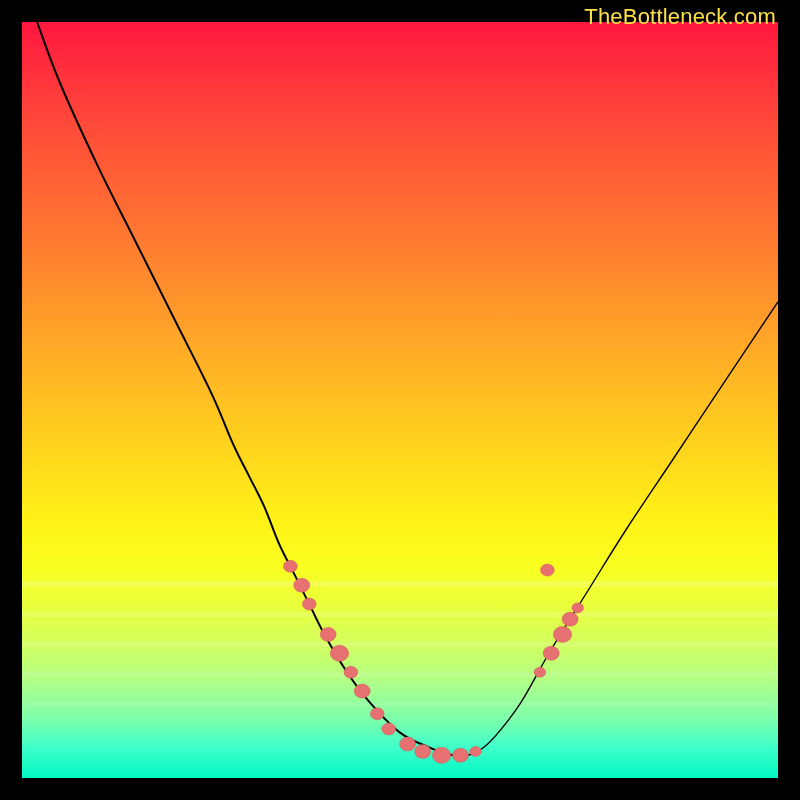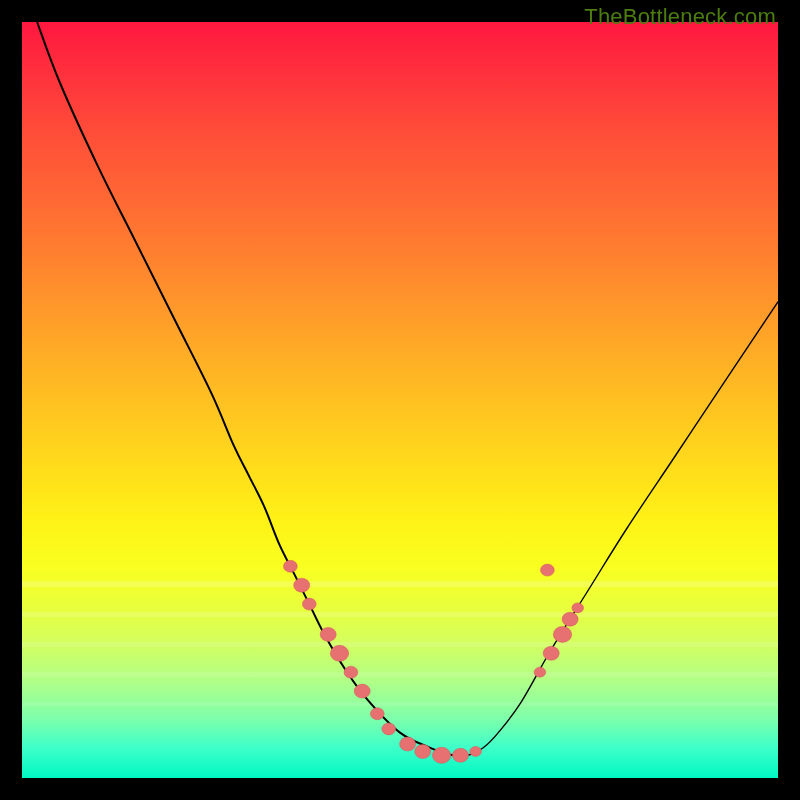--- a/index.html
+++ b/index.html
@@ -50,21 +50,21 @@
     position: absolute;
     left: 0; right: 0;
     mix-blend-mode: screen;
     opacity: 0.18;
     background: #fff;
   }
   .attribution {
     position: absolute;
     top: 4px;
     right: 24px;
-    color: #4d7c0f;
+    color: #fde047;
     font-size: 22px;
     font-weight: 500;
     letter-spacing: 0.2px;
     user-select: none;
   }
   svg {
     position: absolute;
     inset: 0;
   }
   .curve {

